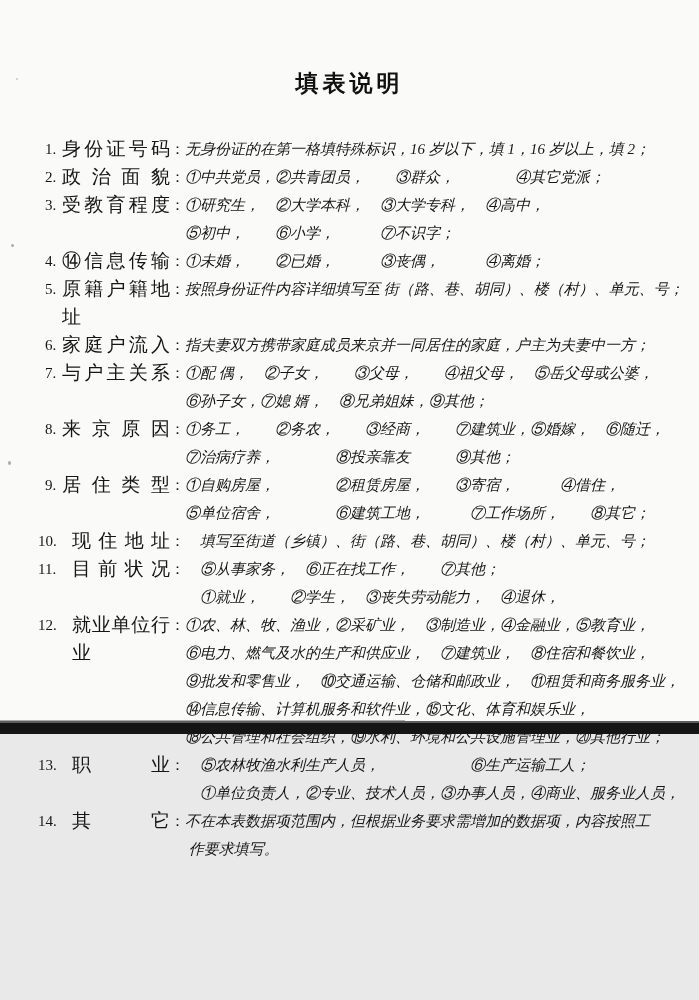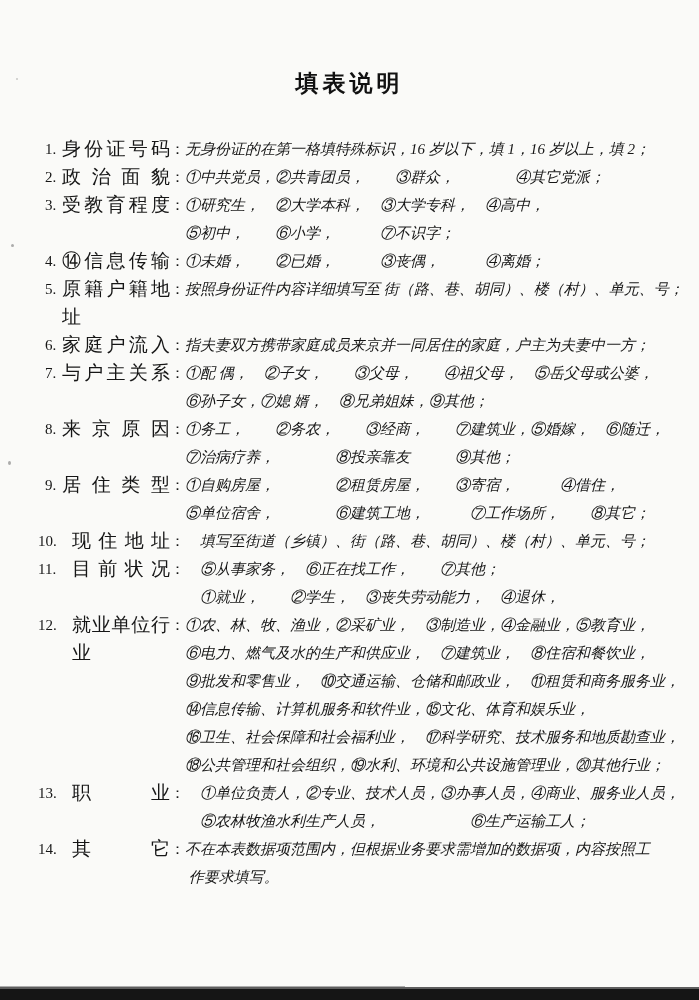--- a/index.html
+++ b/index.html
@@ -2,21 +2,21 @@
 <html><head>
 <meta charset="utf-8">
 <style>
   html,body{margin:0;padding:0;}
   body{
     width:699px;height:1000px;overflow:hidden;
     background:#e9e9e9;
     font-family:"Liberation Serif","DejaVu Serif",serif;
   }
   .page{
-    position:relative;width:699px;height:1000px;
+    position:relative;width:699px;height:734px;
     background:#fafaf8;
     color:#161616;box-sizing:border-box;
     padding-top:68px;
   }
   .title{
     margin:0;text-align:center;
     font-size:23px;font-weight:bold;letter-spacing:4px;
     font-family:"Liberation Sans","DejaVu Sans",sans-serif;
     color:#111;
   }
@@ -170,33 +170,32 @@
         <div class="head">
           <span class="num">12.</span>
           <span class="label">就业单位行业</span>
           <span class="colon">：</span>
         </div>
         <div class="content">
           <div class="cline">①农、林、牧、渔业，②采矿业，　③制造业，④金融业，⑤教育业，</div>
           <div class="cline">⑥电力、燃气及水的生产和供应业，　⑦建筑业，　⑧住宿和餐饮业，</div>
           <div class="cline">⑨批发和零售业，　⑩交通运输、仓储和邮政业，　⑪租赁和商务服务业，</div>
           <div class="cline">⑭信息传输、计算机服务和软件业，⑮文化、体育和娱乐业，</div>
-          <div class="cline">⑯卫生、社会保障和社会福利业，　⑰科学研究、技术服务和地质勘查业，</div>
           <div class="cline">⑱公共管理和社会组织，⑲水利、环境和公共设施管理业，⑳其他行业；</div>
         </div>
       </div>
       <div class="row two">
         <div class="head">
           <span class="num">13.</span>
           <span class="label">职业</span>
           <span class="colon">：</span>
         </div>
         <div class="content">
+          <div class="cline">　⑤农林牧渔水利生产人员，　　　　　　⑥生产运输工人；</div>
           <div class="cline">　①单位负责人，②专业、技术人员，③办事人员，④商业、服务业人员，</div>
-          <div class="cline">　⑤农林牧渔水利生产人员，　　　　　　⑥生产运输工人；</div>
         </div>
       </div>
       <div class="row two">
         <div class="head">
           <span class="num">14.</span>
           <span class="label">其它</span>
           <span class="colon">：</span>
         </div>
         <div class="content">
           <div class="cline">不在本表数据项范围内，但根据业务要求需增加的数据项，内容按照工</div>

